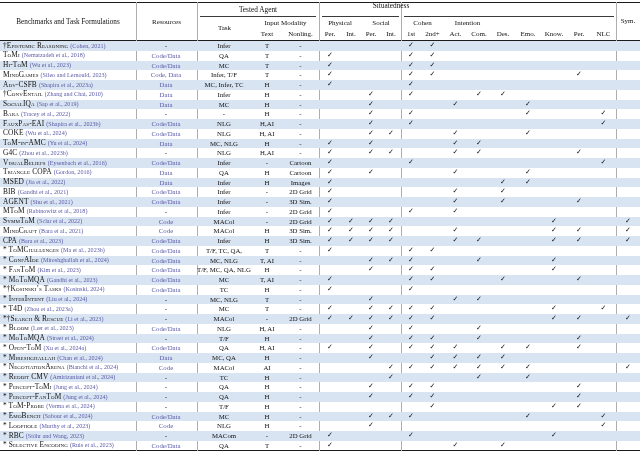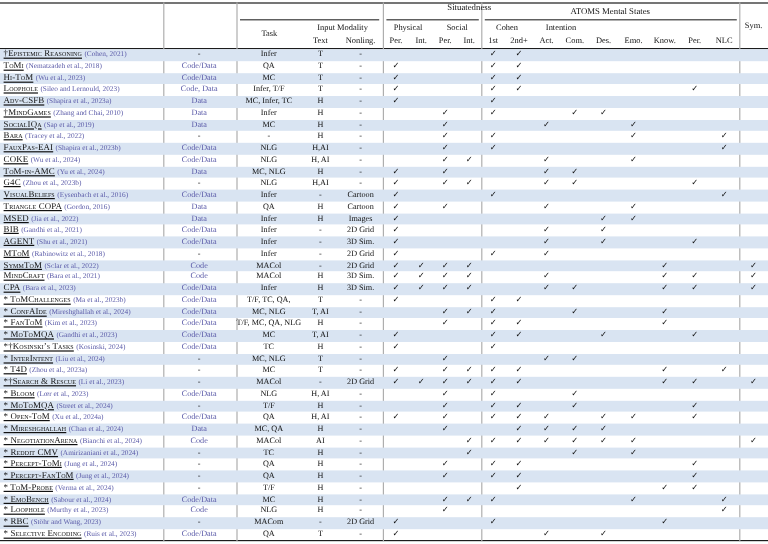--- a/index.html
+++ b/index.html
@@ -36,21 +36,21 @@
   #h-des{left:491px;top:28px;width:24px;height:11px;}
   #h-emo{left:515px;top:28px;width:26px;height:11px;}
   #h-know{left:541px;top:28px;width:26px;height:11px;}
   #h-per3{left:567px;top:28px;width:24px;height:11px;}
   #h-nlc{left:591px;top:28px;width:25px;height:11px;}
   #rows{position:absolute;left:0;top:41px;width:640px;}
   .row{display:flex;height:9.75px;align-items:center;}
   .row.alt{background:var(--stripe,#d9e4f2);}
   .c{flex:none;text-align:center;font-size:6.8px;line-height:9.75px;white-space:nowrap;}
   .c-name{width:136px;text-align:left;padding-left:3px;box-sizing:border-box;overflow:hidden;}
-  .bm{font-variant:small-caps;font-size:7.4px;letter-spacing:0.1px;text-decoration:underline;}
+  .bm{font-variant:small-caps;font-size:7.4px;letter-spacing:0.1px;}
   .cite{font-size:6.1px;margin-left:2px;}
   .c-res{width:60px;}
   .c-task{width:56px;}
   .c-text{width:30px;}
   .c-non{width:37px;}
   .ck{font-size:7px;}
   .link{cursor:pointer;}
 </style>
 </head>
 <body>
@@ -63,22 +63,24 @@
   <div class="cmid" style="left:200px;top:15.5px;width:116px;"></div>
   <div class="cmid" style="left:322px;top:15.5px;width:77px;"></div>
   <div class="cmid" style="left:404px;top:15.5px;width:210px;"></div>
 
   <div class="vline" style="left:136px;"></div>
   <div class="vline" style="left:197px;"></div>
   <div class="vline" style="left:319px;"></div>
   <div class="vline" style="left:401px;"></div>
   <div class="vline" style="left:616px;"></div>
 
+  <div class="hlabel" id="h-bench">Benchmarks and Task Formulations</div>
+  <div class="hlabel" id="h-res">Resources</div>
+  <div class="hlabel hgroup" id="h-tested">Tested Agent</div>
   <div class="hlabel hgroup" id="h-sit">Situatedness</div>
-  <div class="hlabel hgroup" id="h-atoms">ATOMS Mental States</div>
   <div class="hlabel" id="h-sym">Sym.</div>
   <div class="hlabel" id="h-task">Task</div>
   <div class="hlabel" id="h-im">Input Modality</div>
   <div class="hlabel" id="h-text">Text</div>
   <div class="hlabel" id="h-non">Nonling.</div>
   <div class="hlabel" id="h-phys">Physical</div>
   <div class="hlabel" id="h-soc">Social</div>
   <div class="hlabel" id="h-per1">Per.</div>
   <div class="hlabel" id="h-int1">Int.</div>
   <div class="hlabel" id="h-per2">Per.</div>
@@ -153,21 +155,21 @@
         <span class="c ck" style="width: 23px;"></span>
         <span class="c ck" style="width: 24px;"></span>
         <span class="c ck" style="width: 24px;"></span>
         <span class="c ck" style="width: 26px;"></span>
         <span class="c ck" style="width: 26px;"></span>
         <span class="c ck" style="width: 24px;"></span>
         <span class="c ck" style="width: 25px;"></span>
         <span class="c ck" style="width: 24px;"></span>
       </div>
       <div class="row">
-        <span class="c c-name"><span class="bm">Loophole</span><span class="cite link" style="color: rgb(90, 90, 168);">(Sileo and Lernould, 2023)</span></span>
+        <span class="c c-name"><span class="bm">MindGames</span><span class="cite link" style="color: rgb(90, 90, 168);">(Sileo and Lernould, 2023)</span></span>
         <span class="c c-res link" style="color: rgb(90, 90, 168);">Code, Data</span>
         <span class="c c-task">Infer, T/F</span>
         <span class="c c-text">T</span>
         <span class="c c-non">-</span>
         <span class="c ck" style="width: 22px;">✓</span>
         <span class="c ck" style="width: 20px;"></span>
         <span class="c ck" style="width: 20px;"></span>
         <span class="c ck" style="width: 20px;"></span>
         <span class="c ck" style="width: 20px;">✓</span>
         <span class="c ck" style="width: 23px;">✓</span>
@@ -195,21 +197,21 @@
         <span class="c ck" style="width: 23px;"></span>
         <span class="c ck" style="width: 24px;"></span>
         <span class="c ck" style="width: 24px;"></span>
         <span class="c ck" style="width: 26px;"></span>
         <span class="c ck" style="width: 26px;"></span>
         <span class="c ck" style="width: 24px;"></span>
         <span class="c ck" style="width: 25px;"></span>
         <span class="c ck" style="width: 24px;"></span>
       </div>
       <div class="row">
-        <span class="c c-name"><span class="bm">†MindGames</span><span class="cite link" style="color: rgb(90, 90, 168);">(Zhang and Chai, 2010)</span></span>
+        <span class="c c-name"><span class="bm">†ConvEntail</span><span class="cite link" style="color: rgb(90, 90, 168);">(Zhang and Chai, 2010)</span></span>
         <span class="c c-res link" style="color: rgb(90, 90, 168);">Data</span>
         <span class="c c-task">Infer</span>
         <span class="c c-text">H</span>
         <span class="c c-non">-</span>
         <span class="c ck" style="width: 22px;"></span>
         <span class="c ck" style="width: 20px;"></span>
         <span class="c ck" style="width: 20px;">✓</span>
         <span class="c ck" style="width: 20px;"></span>
         <span class="c ck" style="width: 20px;">✓</span>
         <span class="c ck" style="width: 23px;"></span>

